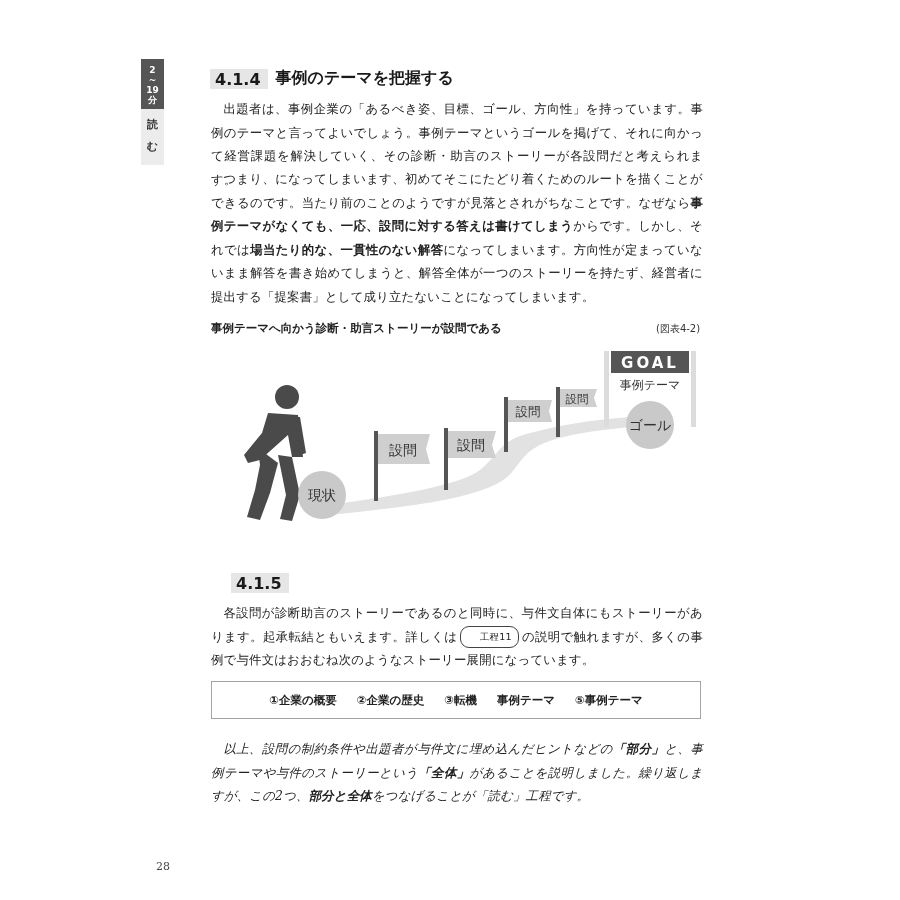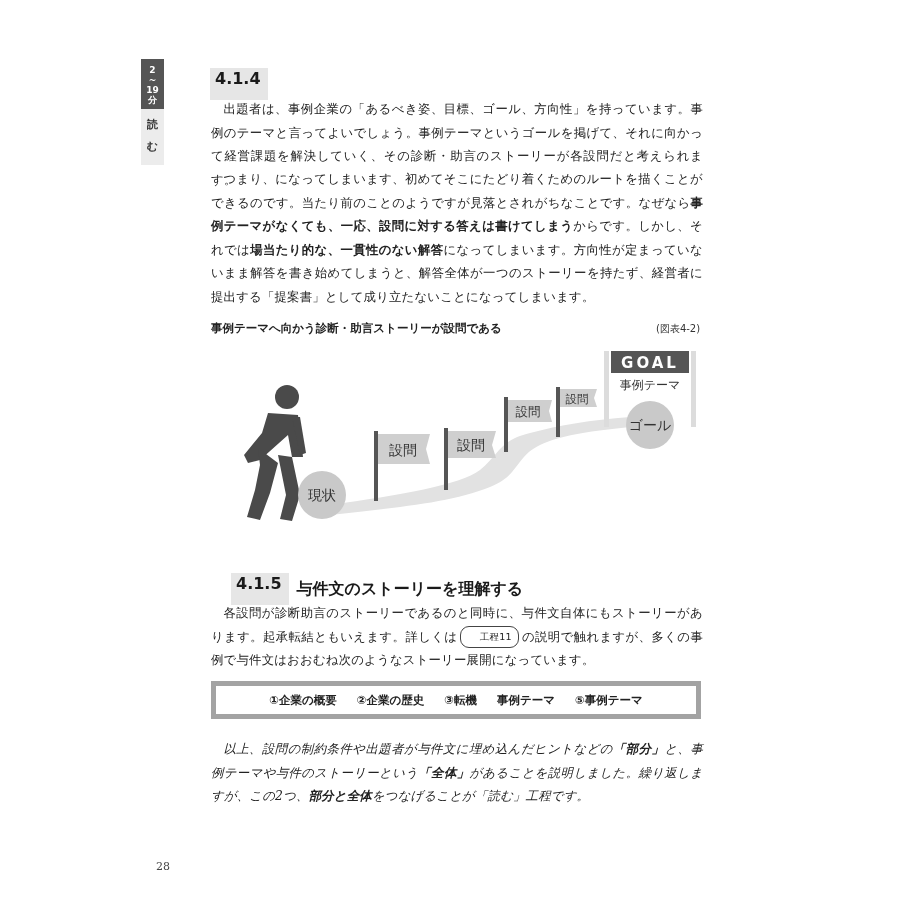--- a/index.html
+++ b/index.html
@@ -3,34 +3,34 @@
 <meta charset="utf-8">
 <style>
   html, body { margin:0; padding:0; background:#ffffff; }
   body { width:900px; height:900px; position:relative; overflow:hidden; font-family:"DejaVu Serif", serif; color:#222; }
 
   .tab { position:absolute; left:141px; top:59px; width:23px; }
   .tab-dark { background:#555; color:#fff; height:50px; font-family:"DejaVu Sans", sans-serif; font-size:9px; line-height:10px; text-align:center; padding-top:6px; box-sizing:border-box; font-weight:bold; }
   .tab-light { background:#ececec; color:#333; height:56px; font-family:"DejaVu Sans", sans-serif; font-size:11px; text-align:center; font-weight:bold; line-height:22px; padding-top:5px; box-sizing:border-box; }
 
   .section-title { position:absolute; left:210px; font-family:"DejaVu Sans", sans-serif; font-weight:bold; font-size:16px; color:#1a1a1a; display:flex; align-items:center; }
-  .section-num { background:#e6e6e6; padding:1px 7px 12px 5px; margin-right:8px; }
+  .section-num { background:#e6e6e6; padding:1px 7px 0 5px; margin-right:8px; }
   .para { position:absolute; left:211px; width:492px; font-size:12.4px; line-height:23.5px; letter-spacing:0.2px; text-align:justify; }
   .para b { font-family:"DejaVu Sans", sans-serif; font-weight:bold; }
   .indent { text-indent:1em; }
 
   .fig-title { position:absolute; left:211px; top:321px; font-family:"DejaVu Sans", sans-serif; font-weight:bold; font-size:11.5px; color:#222;text-align:right; }
   .fig-ref { position:absolute; left:656px; top:322px; font-family:"DejaVu Sans", sans-serif; font-size:10px; color:#333; }
 
   .figure { position:absolute; left:200px; top:345px; width:510px; height:190px; }
   .figure svg { width:510px; height:190px; }
 
   .ref-chip { display:inline-block; border:1px solid #444; border-radius:9px; font-family:"DejaVu Sans", sans-serif; font-size:9.5px; line-height:12px; padding:4px 6px; margin:0 3px; vertical-align:1px; }
 
-  .box { position:absolute; left:211px; top:681px; width:490px; height:38px; border:5px solid #a3a3a3; box-sizing:border-box; display:flex; justify-content:center; align-items:center; gap:20px; font-family:"DejaVu Sans", sans-serif; font-weight:bold; font-size:11.5px; color:#222; }
+  .box { position:absolute; left:211px; top:681px; width:490px; height:38px; border:1px solid #a3a3a3; box-sizing:border-box; display:flex; justify-content:center; align-items:center; gap:20px; font-family:"DejaVu Sans", sans-serif; font-weight:bold; font-size:11.5px; color:#222; }
 
   .page-num { position:absolute; left:156px; top:860px; font-size:11px; color:#444; font-family:"DejaVu Serif", serif; }
 </style>
 </head>
 <body>
 
 <div class="tab">
   <div class="tab-dark">
     <div>2</div>
     <div>~</div>
@@ -38,20 +38,21 @@
     <div>分</div>
   </div>
   <div class="tab-light">
     <div>読</div>
     <div>む</div>
   </div>
 </div>
 
 <div class="section-title" style="top:68px;">
   <span class="section-num">4.1.4</span>
+  <span>事例のテーマを把握する</span>
 </div>
 
 <div class="para indent" style="top:97px;">出題者は、事例企業の「あるべき姿、目標、ゴール、方向性」を持っています。事例のテーマと言ってよいでしょう。事例テーマというゴールを掲げて、それに向かって経営課題を解決していく、その診断・助言のストーリーが各設問だと考えられます。</div>
 
 <div class="para indent" style="top:167px;"><span>つまり、になってしまいます、初めてそこにたどり着くためのルートを描くことができるのです。当たり前のことのようですが見落とされがちなことです。なぜなら</span><b>事例テーマがなくても、一応、設問に対する答えは書けてしまう</b><span>からです。しかし、それでは</span><b>場当たり的な、一貫性のない解答</b><span>になってしまいます。方向性が定まっていないまま解答を書き始めてしまうと、解答全体が一つのストーリーを持たず、経営者に提出する「提案書」として成り立たないことになってしまいます。</span></div>
 
 <div class="fig-title">事例テーマへ向かう診断・助言ストーリーが設問である</div>
 <div class="fig-ref">(図表4-2)</div>
 
 <div class="figure">
@@ -101,21 +102,20 @@
       <text x="450" y="23" text-anchor="middle" font-family="DejaVu Sans, sans-serif" font-weight="bold" font-size="15" letter-spacing="3" fill="#fff">GOAL</text>
       <text x="450" y="44" text-anchor="middle" font-family="DejaVu Sans, sans-serif" font-size="12" fill="#333">事例テーマ</text>
       <circle cx="450" cy="80" r="24" fill="#c9c9c9"></circle>
       <text x="450" y="85" text-anchor="middle" font-family="DejaVu Sans, sans-serif" font-size="14" fill="#333">ゴール</text>
     </g>
   </svg>
 </div>
 
 <div class="section-title" style="top:573px;margin-left:21px;">
   <span class="section-num">4.1.5</span>
-  <span>与件文のストーリーを理解する</span>
 </div>
 
 <div class="para indent" style="top:601px;"><span>各設問が診断助言のストーリーであるのと同時に、与件文自体にもストーリーがあります。起承転結ともいえます。詳しくは</span><span class="ref-chip">工程11</span><span>の説明で触れますが、多くの事例で与件文はおおむね次のようなストーリー展開になっています。</span></div>
 
 <div class="box">
   <span>①企業の概要</span>
   <span>②企業の歴史</span>
   <span>③転機</span>
   <span>事例テーマ</span>
   <span>⑤事例テーマ</span>

